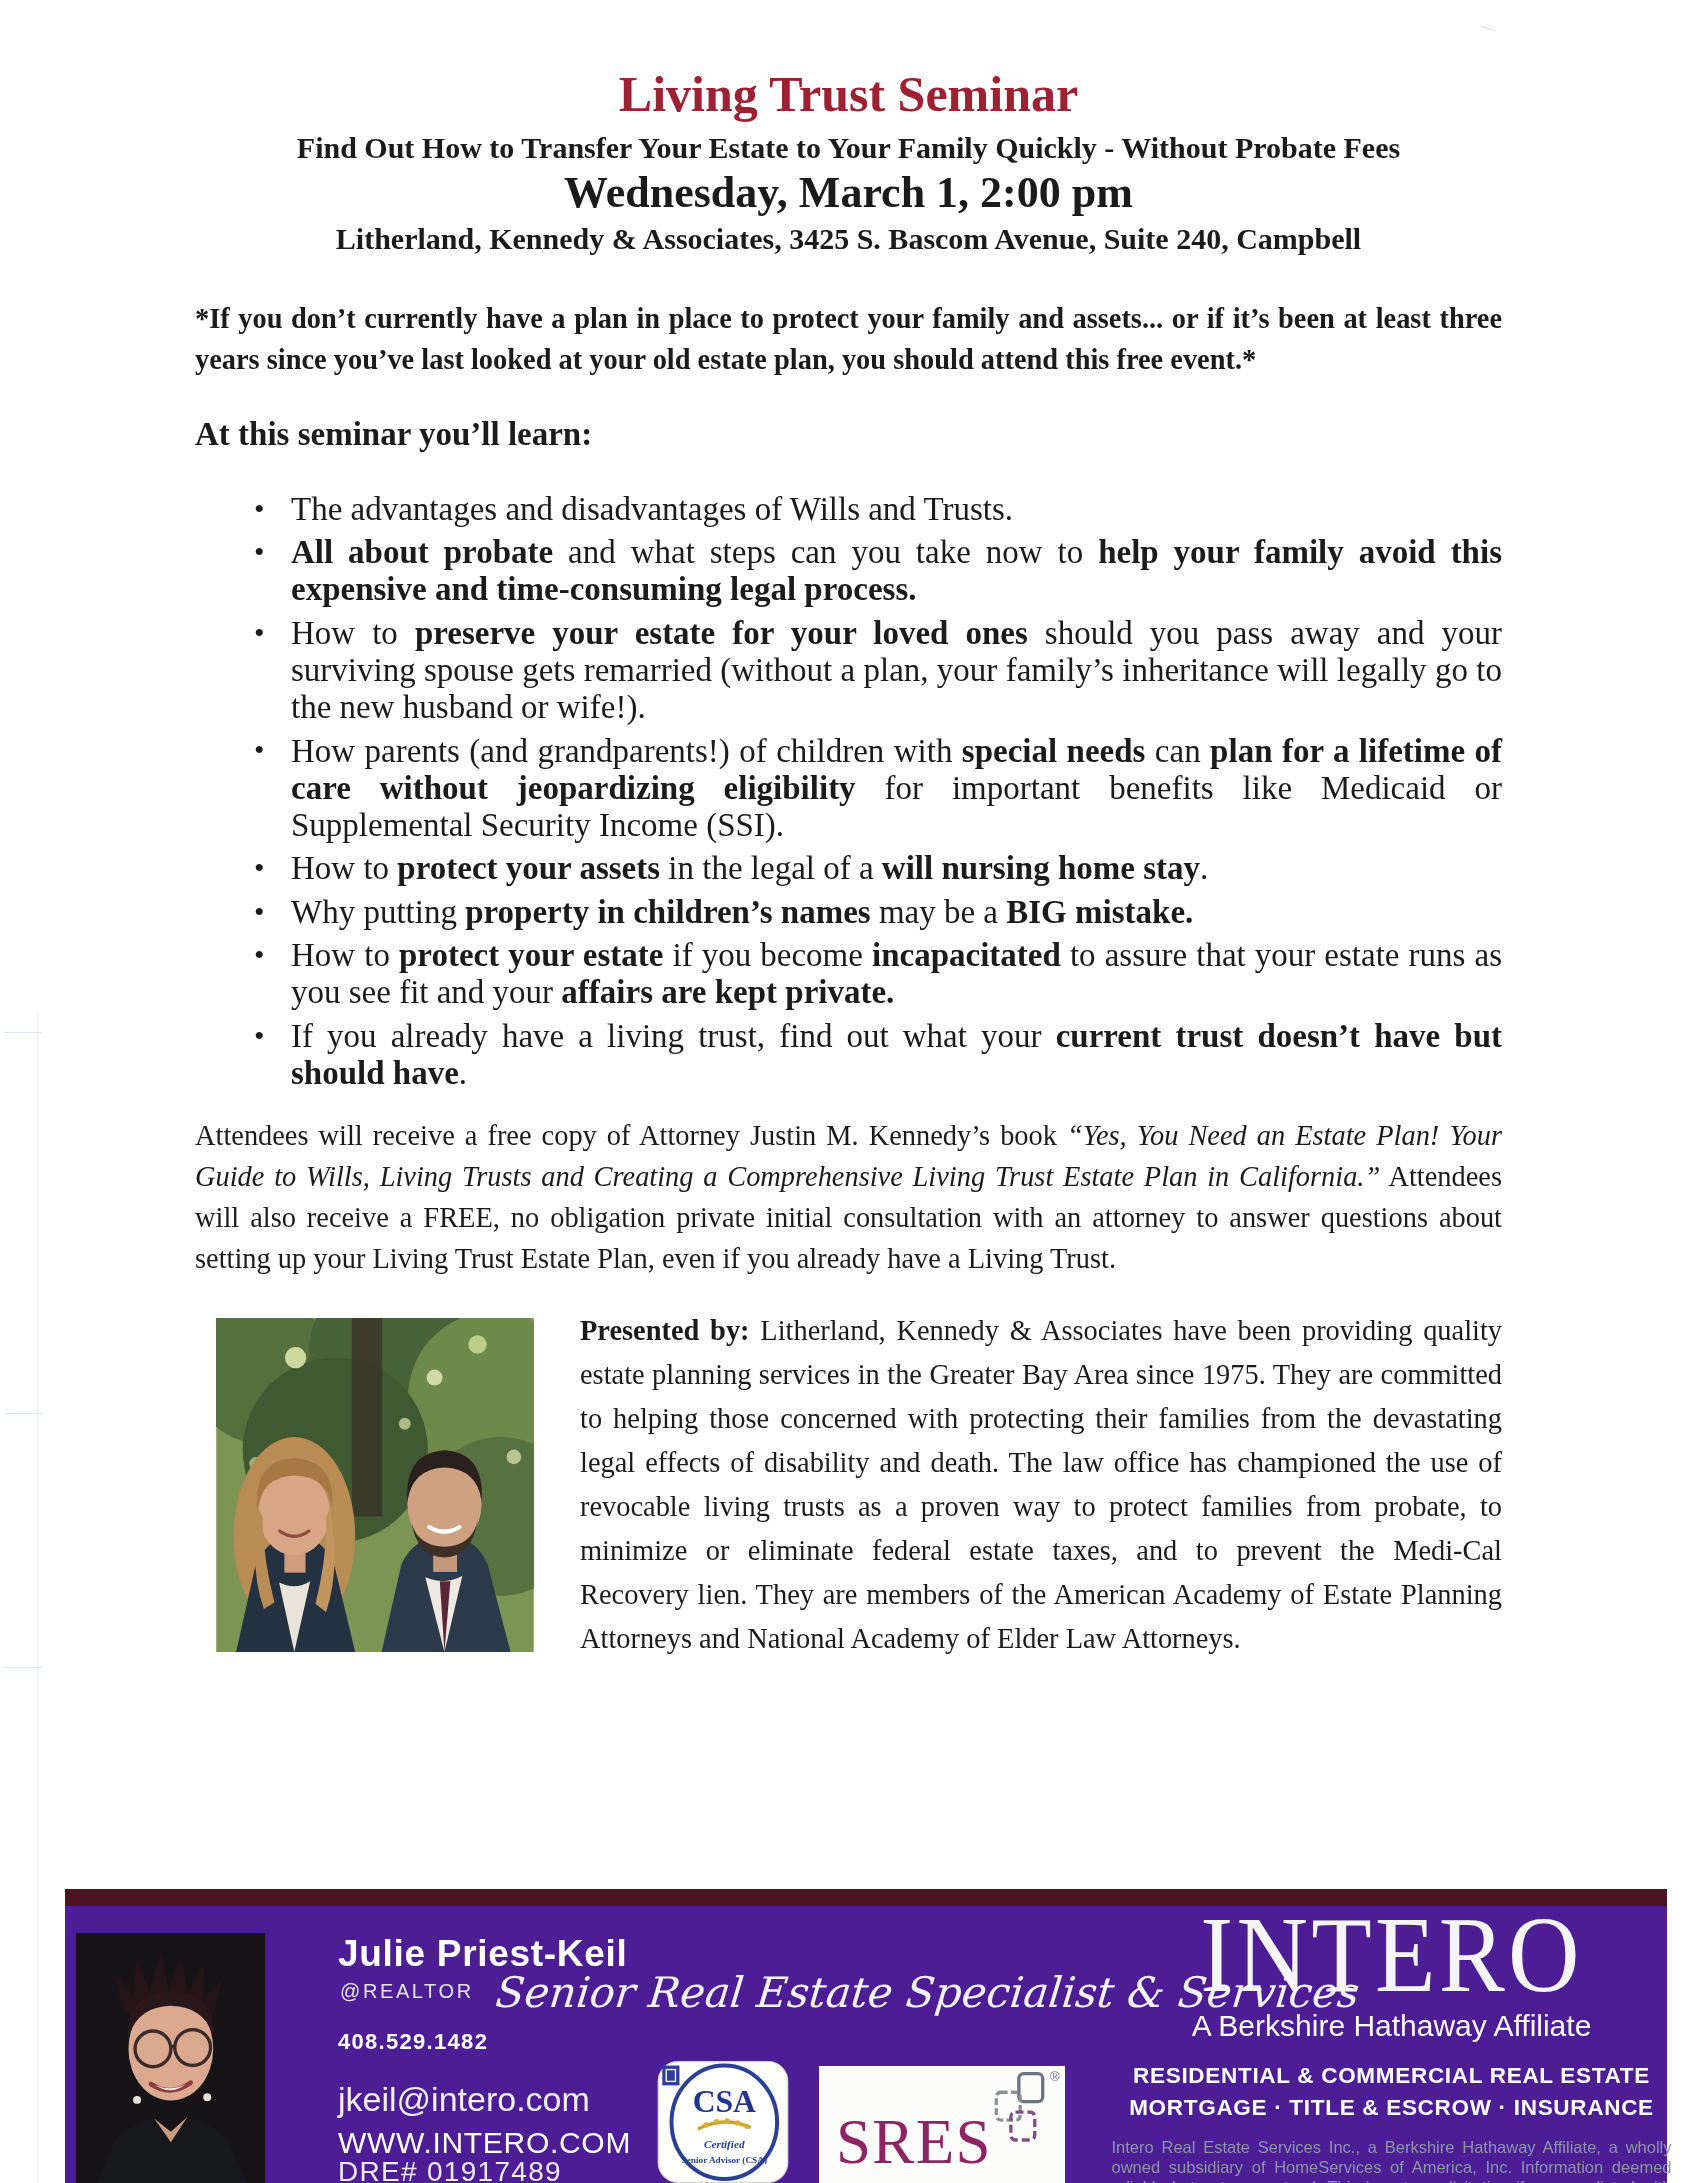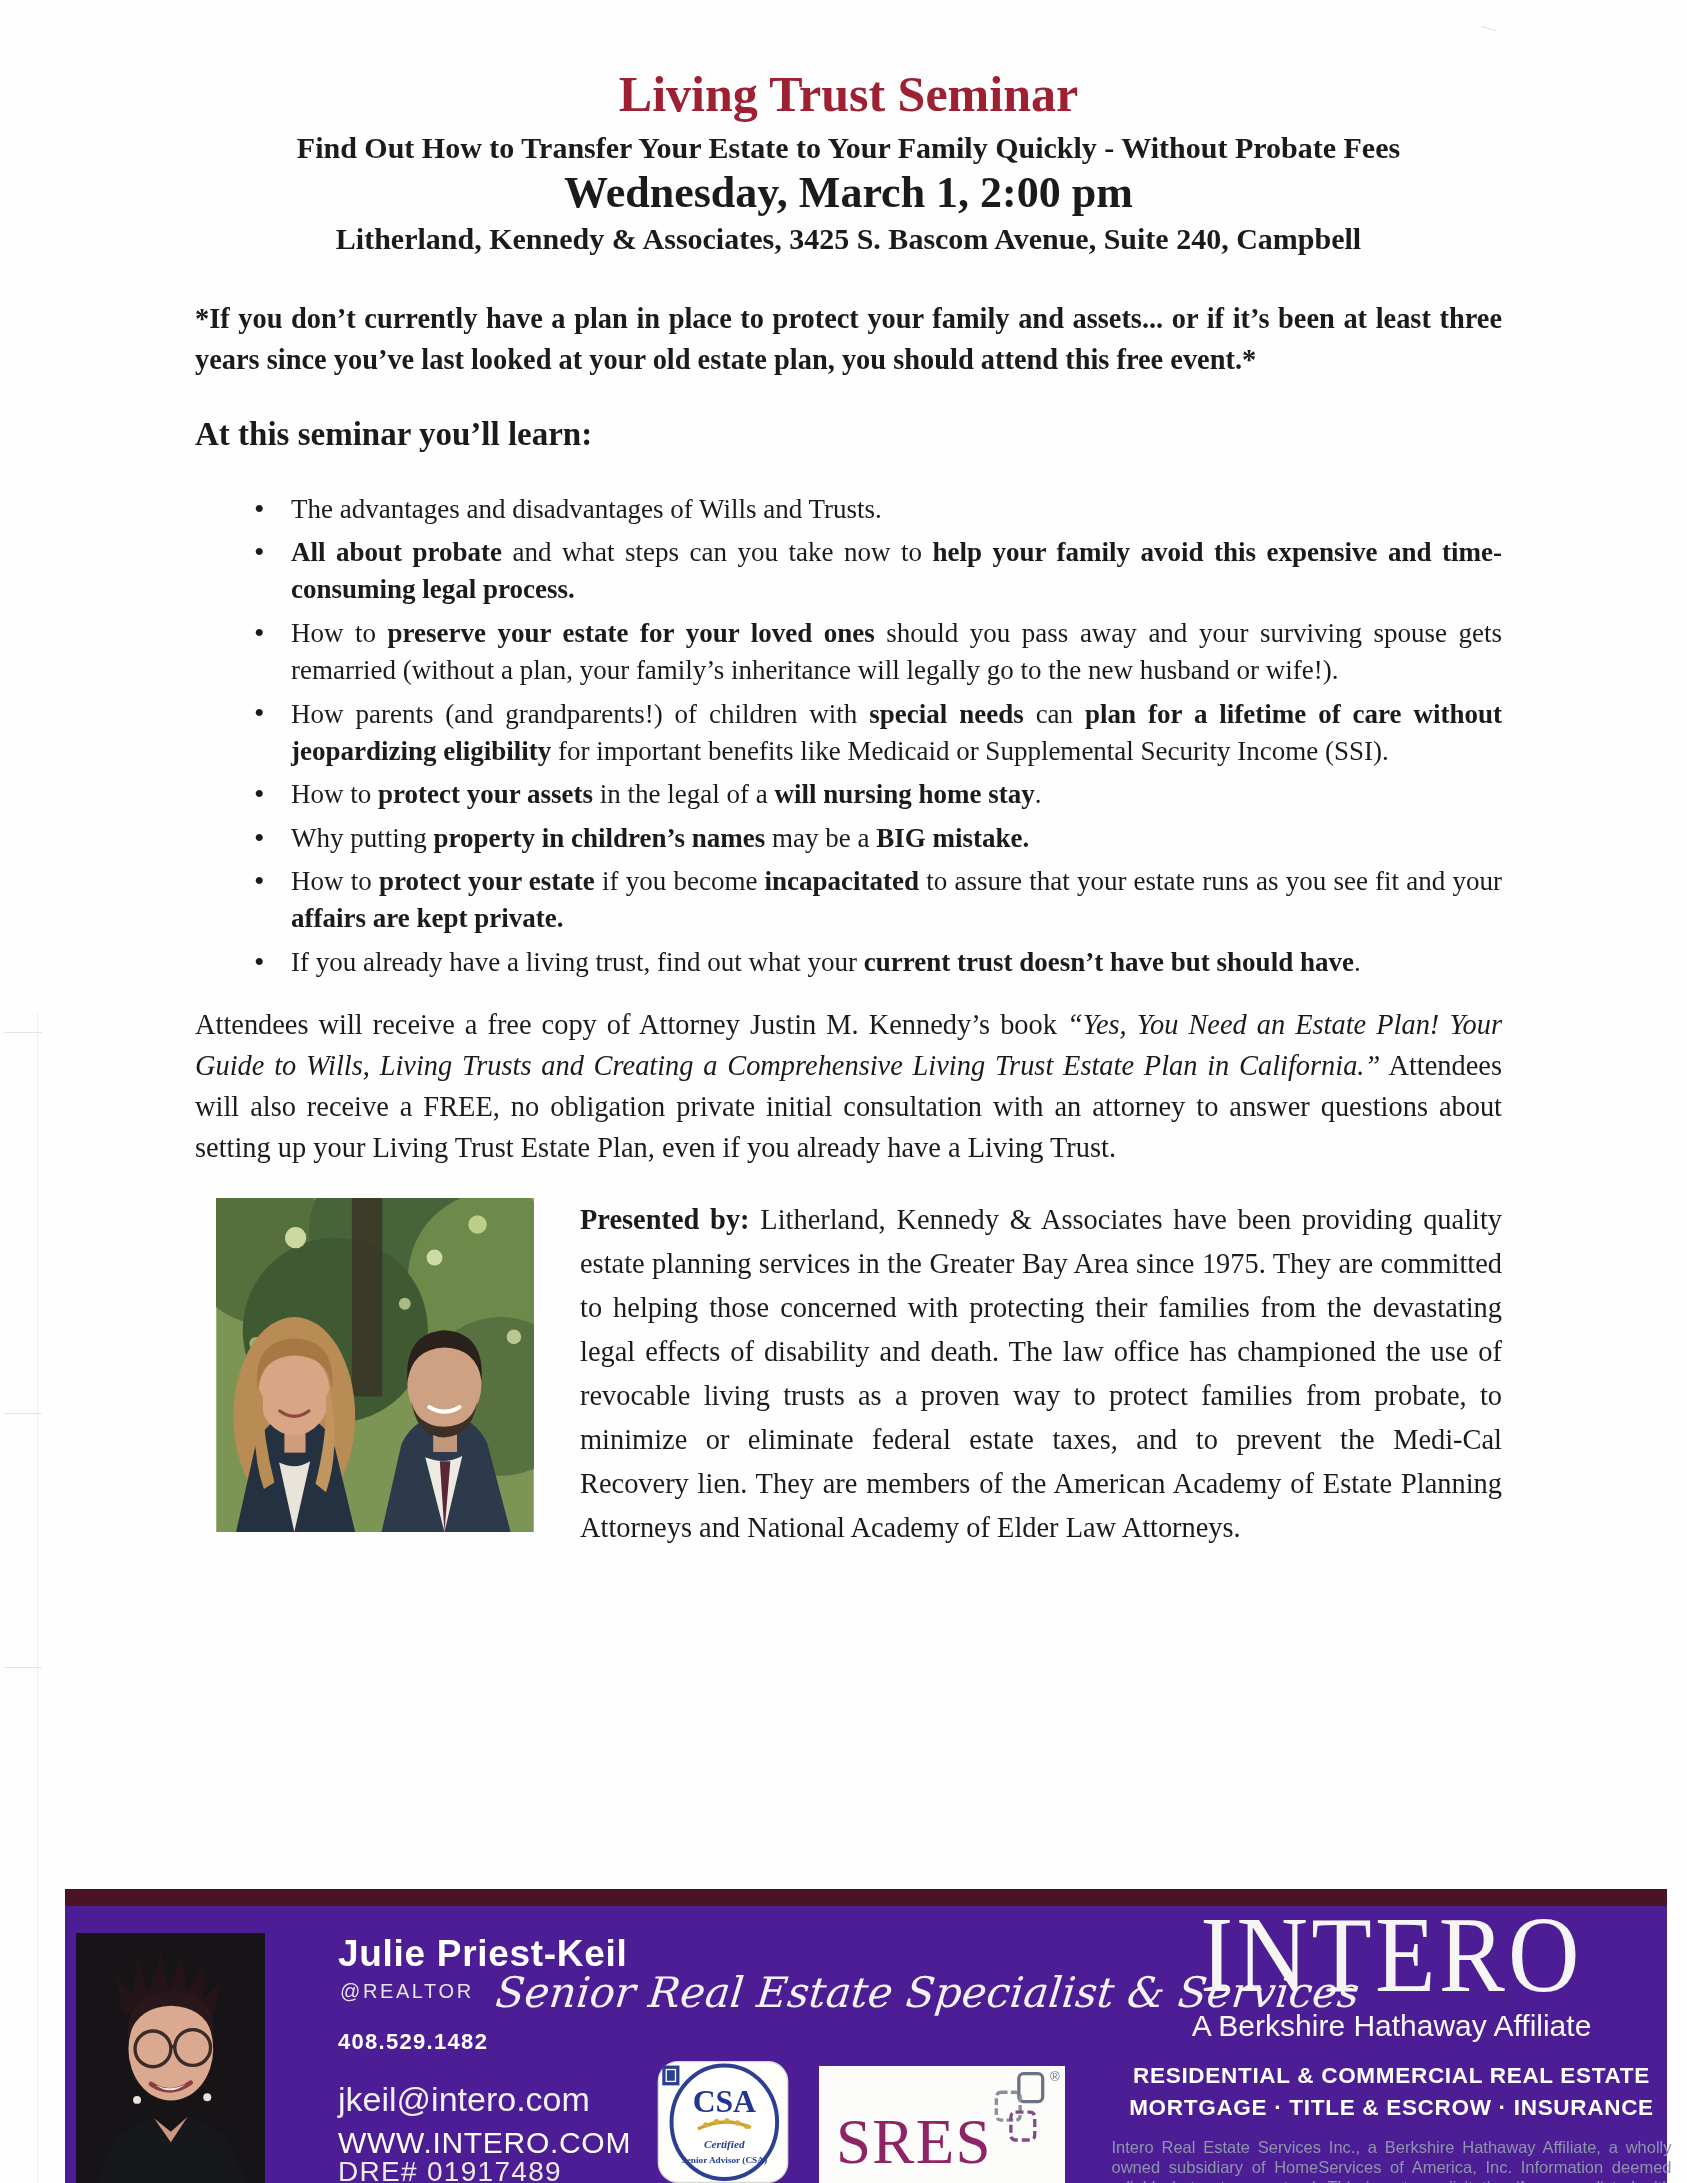--- a/index.html
+++ b/index.html
@@ -15,26 +15,26 @@
   .hdr{text-align:center;}
   .title{margin:66px 0 9.3px 0;font-size:50px;line-height:56px;font-weight:bold;color:#9e2033;}
   .tagline{font-size:30px;line-height:34px;font-weight:bold;margin-bottom:2.6px;}
   .datetime{font-size:44px;line-height:50px;font-weight:bold;margin-bottom:4px;}
   .location{font-size:30px;line-height:34px;font-weight:bold;margin-bottom:42px;}
 
   .intro{margin:0 0 36px 0;font-size:28.4px;line-height:41px;font-weight:bold;text-align:justify;}
   .learn-h{margin:0 0 38px 0;font-size:33px;line-height:37px;font-weight:bold;}
 
   ul.learn{margin:0 0 22.5px 0;padding:0 0 0 96px;list-style:none;}
-  ul.learn li{position:relative;margin-bottom:6.6px;font-size:27px;line-height:37px;text-align:justify;}
+  ul.learn li{position:relative;margin-bottom:6.6px;font-size:33px;line-height:37px;text-align:justify;}
   ul.learn li::before{content:"\2022";position:absolute;left:-37px;top:-1.3px;font-size:30px;}
 
   .book{margin:0 0 30px 0;font-size:28.4px;line-height:41px;text-align:justify;}
 
-  .presented-row{display:flex;align-items:flex-start;padding-left:21px;}
+  .presented-row{display:flex;align-items:center;padding-left:21px;}
   .couple-photo{flex:0 0 318px;width:318px;height:334px;margin-right:46px;}
   .presented{margin:0;font-size:28.4px;line-height:44px;text-align:justify;flex:1;}
 
   .b{font-weight:bold;}
   .i{font-style:italic;}
 
   
   .banner{position:absolute;left:65px;top:1889px;width:1602px;height:372px;background:#4c1d95;
           font-family:"Liberation Sans", sans-serif;color:#ffffff;}
   .banner-bar{position:absolute;left:0;top:0;width:100%;height:17px;background:#4a1425;}

